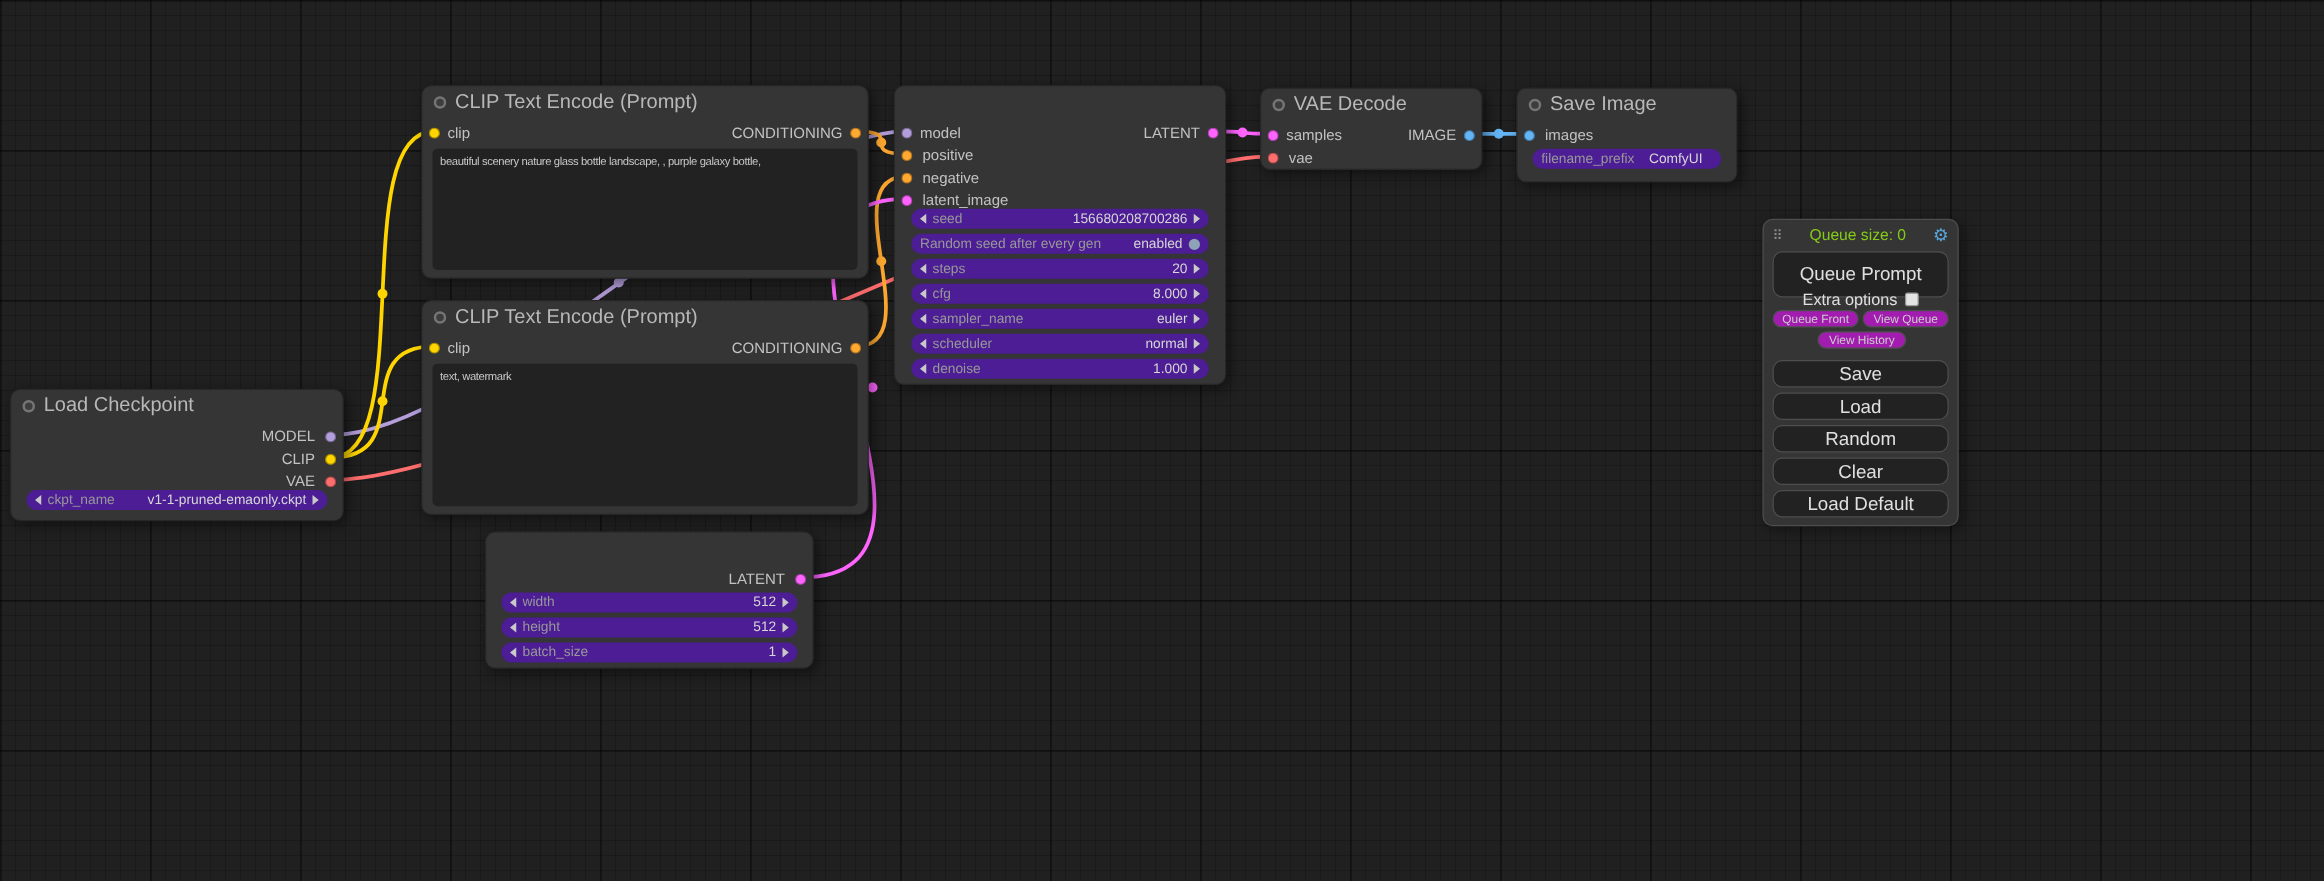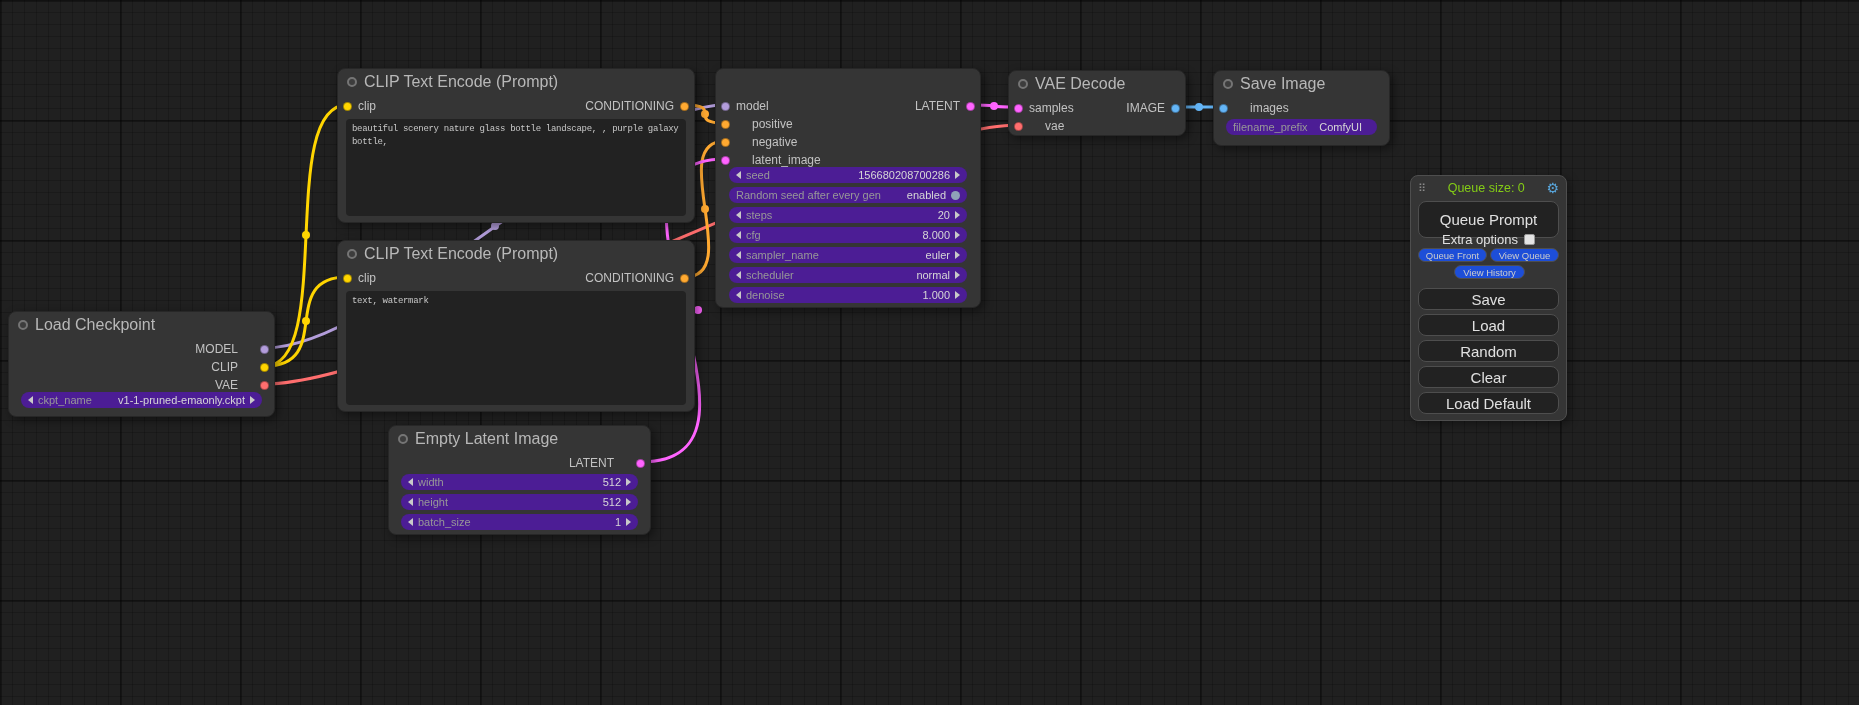--- a/index.html
+++ b/index.html
@@ -41,21 +41,21 @@
   }
   .collapse-dot {
     width: 10px; height: 10px; border-radius: 50%;
     border: 2px solid #757575; background: #3d3d3d;
     flex: 0 0 auto;
   }
   .node-title { font-size: 16px; color: #b8b8b8; white-space: nowrap; }
 
   .slot-row {
     position: absolute; left: 5px; right: 5px; height: 12px;
-    display: flex; align-items: center; gap: 22px;
+    display: flex; align-items: center; gap: 8px;
     font-size: 12px; color: #c2c2c2;
   }
   .slot-row.in   { justify-content: flex-start; }
   .slot-row.out  { justify-content: flex-end; }
   .slot-row.both { justify-content: space-between; }
   .slot-io { display: flex; align-items: center; gap: 6px; }
   .slot-dot {
     width: 9px; height: 9px; border-radius: 50%;
     border: 1px solid rgba(0,0,0,0.35);
     flex: 0 0 auto;
@@ -84,21 +84,21 @@
     border-top: 4px solid transparent; border-bottom: 4px solid transparent;
     border-left: 5px solid #c9c9c9;
   }
   .toggle-ball { width: 9px; height: 9px; border-radius: 50%; flex: 0 0 auto; }
 
   .prompt-box {
     position: absolute; left: 8px; right: 8px;
     background: #222222;
     border-radius: 4px;
     padding: 4px 6px;
-    font-family: Liberation Mono, monospace;
+    font-family: Liberation Sans, sans-serif;
     font-size: 9px; letter-spacing: -0.3px; line-height: 13px;
     color: #c8c8c8;
     white-space: pre-wrap; word-break: break-word;
     overflow: hidden;
   }
 
   
   .menu {
     position: absolute; left: 1410px; top: 175px; width: 157px; height: 246px;
     background: #353535;
@@ -117,21 +117,21 @@
   .gear { color: #58a6dc; font-size: 14px; line-height: 14px; }
   .menu-btn {
     position: absolute; left: 7px; right: 7px; height: 22px;
     background: #222222; border: 1px solid #4e4e4e; border-radius: 8px;
     color: #e0e0e0; font-size: 15px;
     display: flex; align-items: center; justify-content: center;
     cursor: pointer;
   }
   .small-btn {
     position: absolute; height: 14px;
-    background: #1d4ed8; border: 1px solid #4e4e4e; border-radius: 7px;
+    background: #a21caf; border: 1px solid #4e4e4e; border-radius: 7px;
     color: #cccccc; font-size: 9.5px;
     display: flex; align-items: center; justify-content: center;
     cursor: pointer;
   }
   .extra-row {
     position: absolute; top: 56px; left: 0; right: 0; height: 14px;
     display: flex; align-items: center; justify-content: center; gap: 6px;
     font-size: 13px; color: #e0e0e0;
   }
   .checkbox {
@@ -219,24 +219,20 @@
     </span>
     <span class="slot-io">
       <span class="slot-label">CONDITIONING</span>
       <span class="slot-dot" style="background: rgb(255, 169, 49);"></span>
     </span>
   </div>
   <div class="prompt-box" style="top:50px;height:114px">text, watermark</div>
 </div>
 
 <div class="node" style="left:388px;top:425px;width:263px;height:110px">
-  <div class="node-header">
-    <span class="collapse-dot"></span>
-    <span class="node-title">Empty Latent Image</span>
-  </div>
   <div class="slot-row out" style="top:31px">
     <span class="slot-label">LATENT</span>
     <span class="slot-dot" style="background: rgb(255, 100, 255);"></span>
   </div>
   <div class="widget" style="top:48px">
     <span class="arrow-left"></span>
     <span class="w-label">width</span>
     <span class="w-value">512</span>
     <span class="arrow-right"></span>
   </div>

